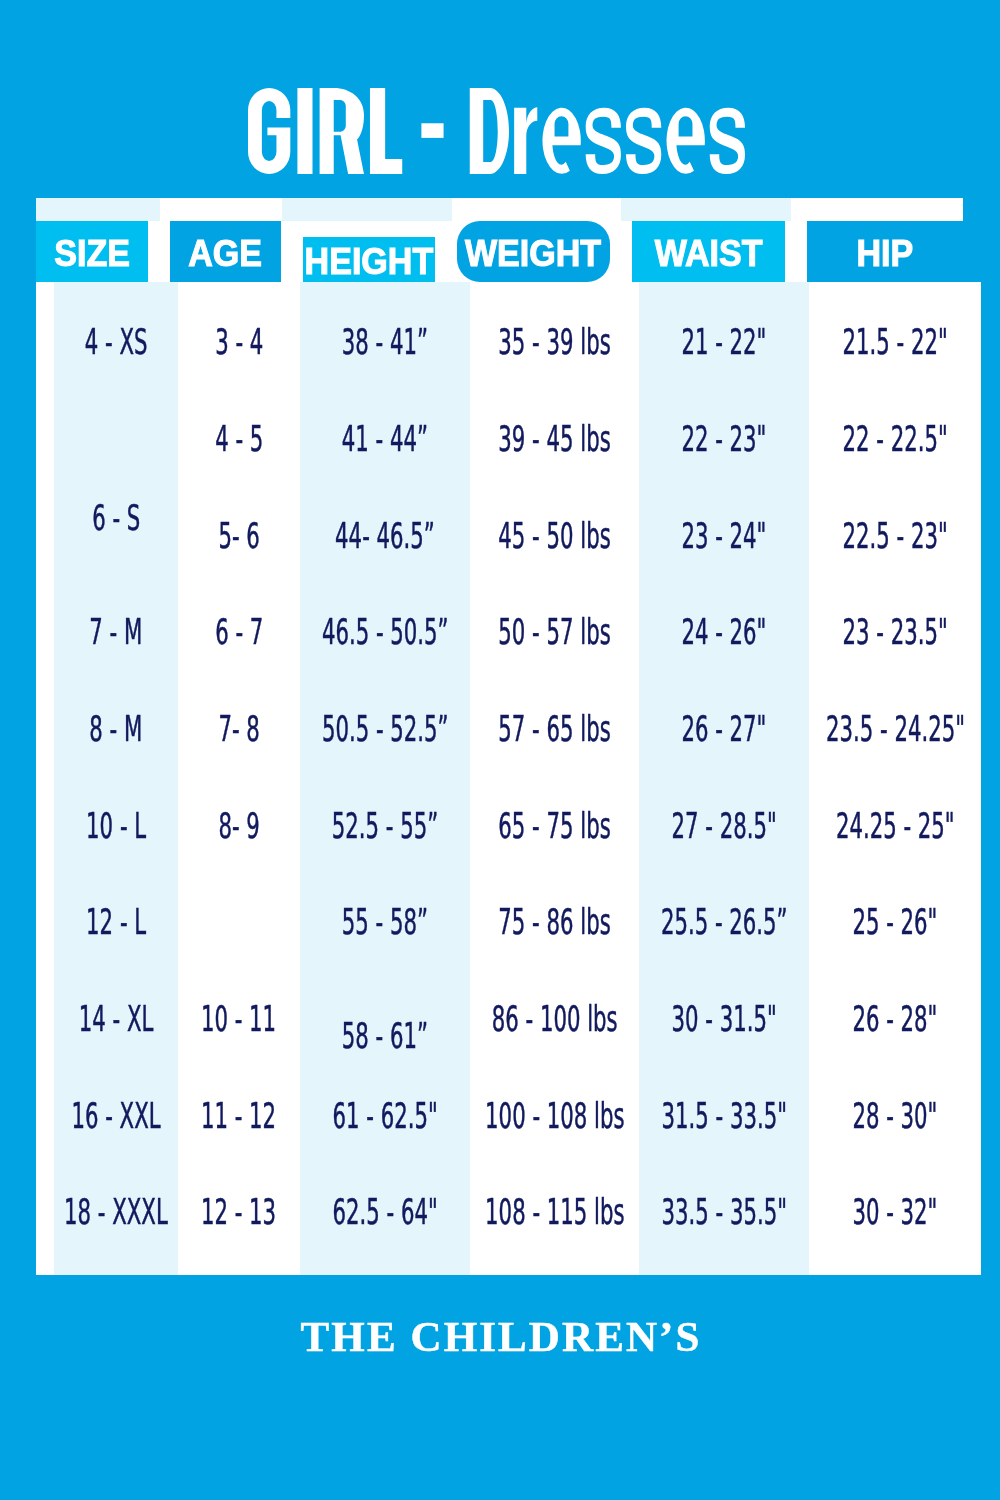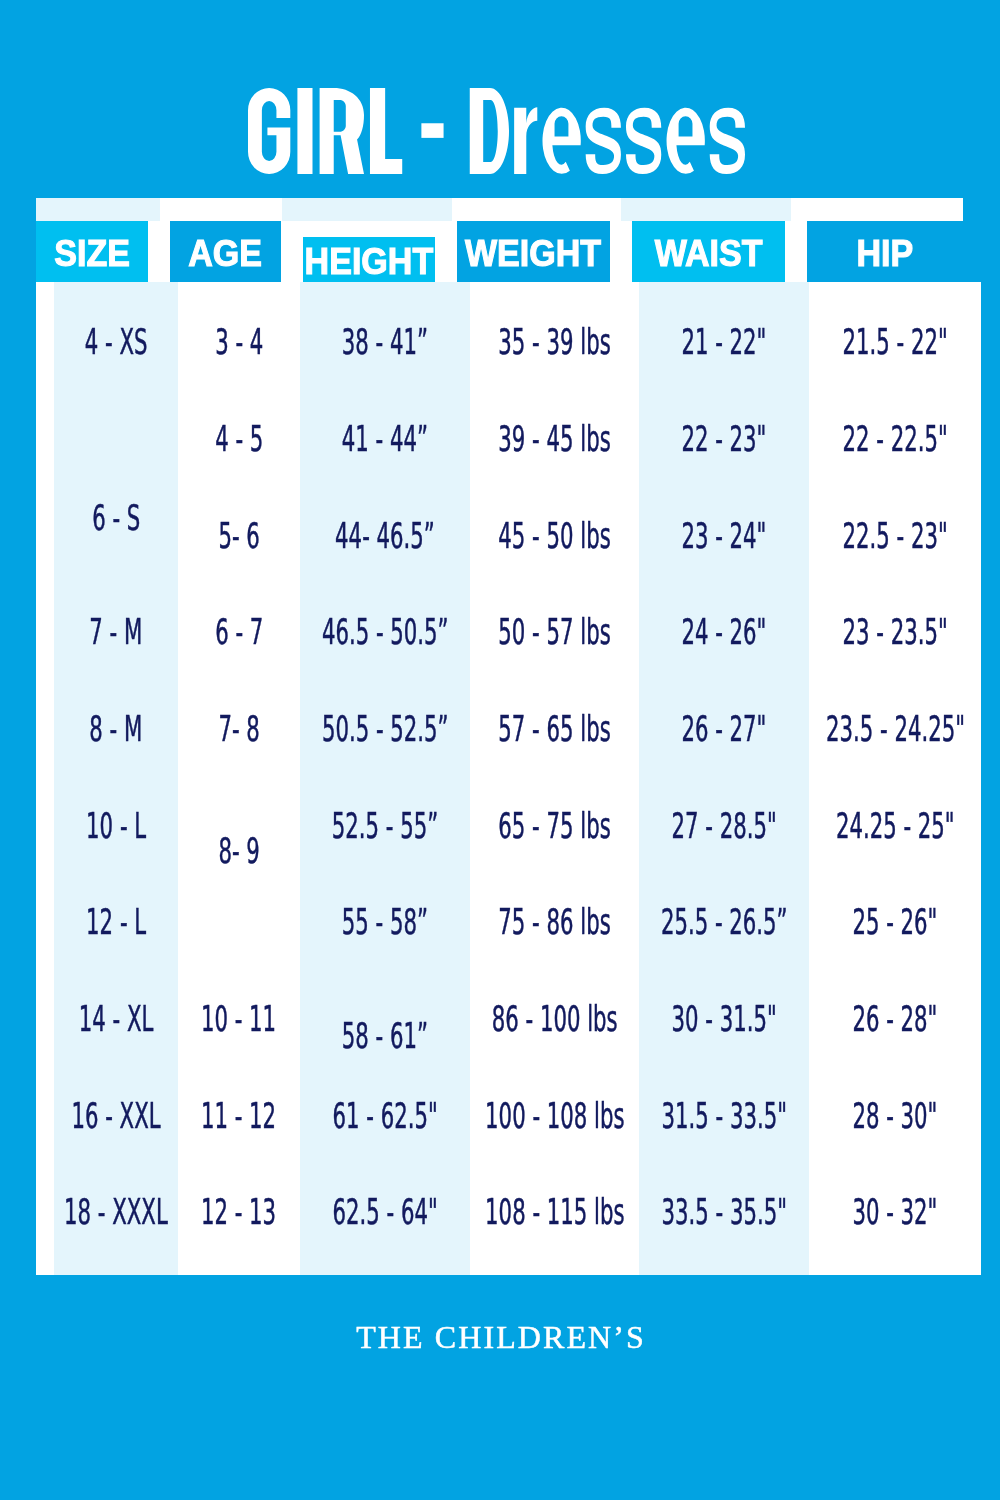--- a/index.html
+++ b/index.html
@@ -45,21 +45,21 @@
     color:#121a5e;font-family:"DejaVu Sans",sans-serif;
     font-weight:400;font-stretch:condensed;
     font-size:35.5px;line-height:1;white-space:nowrap;overflow:hidden;
     -webkit-text-stroke:0.5px #121a5e;
   }
   .bcell > span{display:inline-block;transform:scaleX(0.665);transform-origin:center;}
 
   
   .logo{position:absolute;left:0;top:1317px;width:1000px;text-align:center;color:#ffffff;
         font-family:"Liberation Serif",serif;}
-  .logo .l1{font-size:32px;letter-spacing:2.1px;line-height:40px;height:40px;-webkit-text-stroke:0.5px #ffffff;}
+  .logo .l1{font-size:43px;letter-spacing:2.1px;line-height:40px;height:40px;font-weight:bold;-webkit-text-stroke:0.5px #ffffff;}
   .logo .l1 > span{display:inline-block;margin-right:-2.1px;}
   .logo .l2{font-size:113px;letter-spacing:1px;line-height:125px;height:125px;margin-top:-23px;-webkit-text-stroke:0.8px #ffffff;}
   .logo .l2 > span{display:inline-block;margin-right:-1px;transform:scaleX(0.93);transform-origin:center;}
 </style>
 </head>
 <body>
 
 <div class="page">
 
   <div class="title-wrap">
@@ -94,21 +94,21 @@
     <div class="hrow" id="hrow">
         <div class="hcell light" style="width: 124px;">
           <span>SIZE</span>
         </div>
         <div class="hcell dark" style="width: 122px;">
           <span>AGE</span>
         </div>
         <div class="hcell light" style="width: 146px; margin-top: 16px;">
           <span>HEIGHT</span>
         </div>
-        <div class="hcell dark" style="width: 169px;">
+        <div class="hcell dark" style="width: 169px; border-radius: 23px;">
           <span>WEIGHT</span>
         </div>
         <div class="hcell light" style="width: 170px;">
           <span>WAIST</span>
         </div>
         <div class="hcell dark" style="width: 172px;">
           <span>HIP</span>
         </div>
       </div>
     <div class="tbody" id="tbody">
@@ -150,21 +150,21 @@
           </div>
           <div class="bcell" style="height: 50px; top: 228.334px;">
             <span>5- 6</span>
           </div>
           <div class="bcell" style="height: 50px; top: 325.001px;">
             <span>6 - 7</span>
           </div>
           <div class="bcell" style="height: 50px; top: 421.668px;">
             <span>7- 8</span>
           </div>
-          <div class="bcell" style="height: 50px; top: 518.335px; margin-top: 25px;">
+          <div class="bcell" style="height: 50px; top: 518.335px;">
             <span>8- 9</span>
           </div>
           <div class="bcell" style="height: 50px; top: 711.669px;">
             <span>10 - 11</span>
           </div>
           <div class="bcell" style="height: 50px; top: 808.336px;">
             <span>11 - 12</span>
           </div>
           <div class="bcell" style="height: 50px; top: 905.003px;">
             <span>12 - 13</span>

